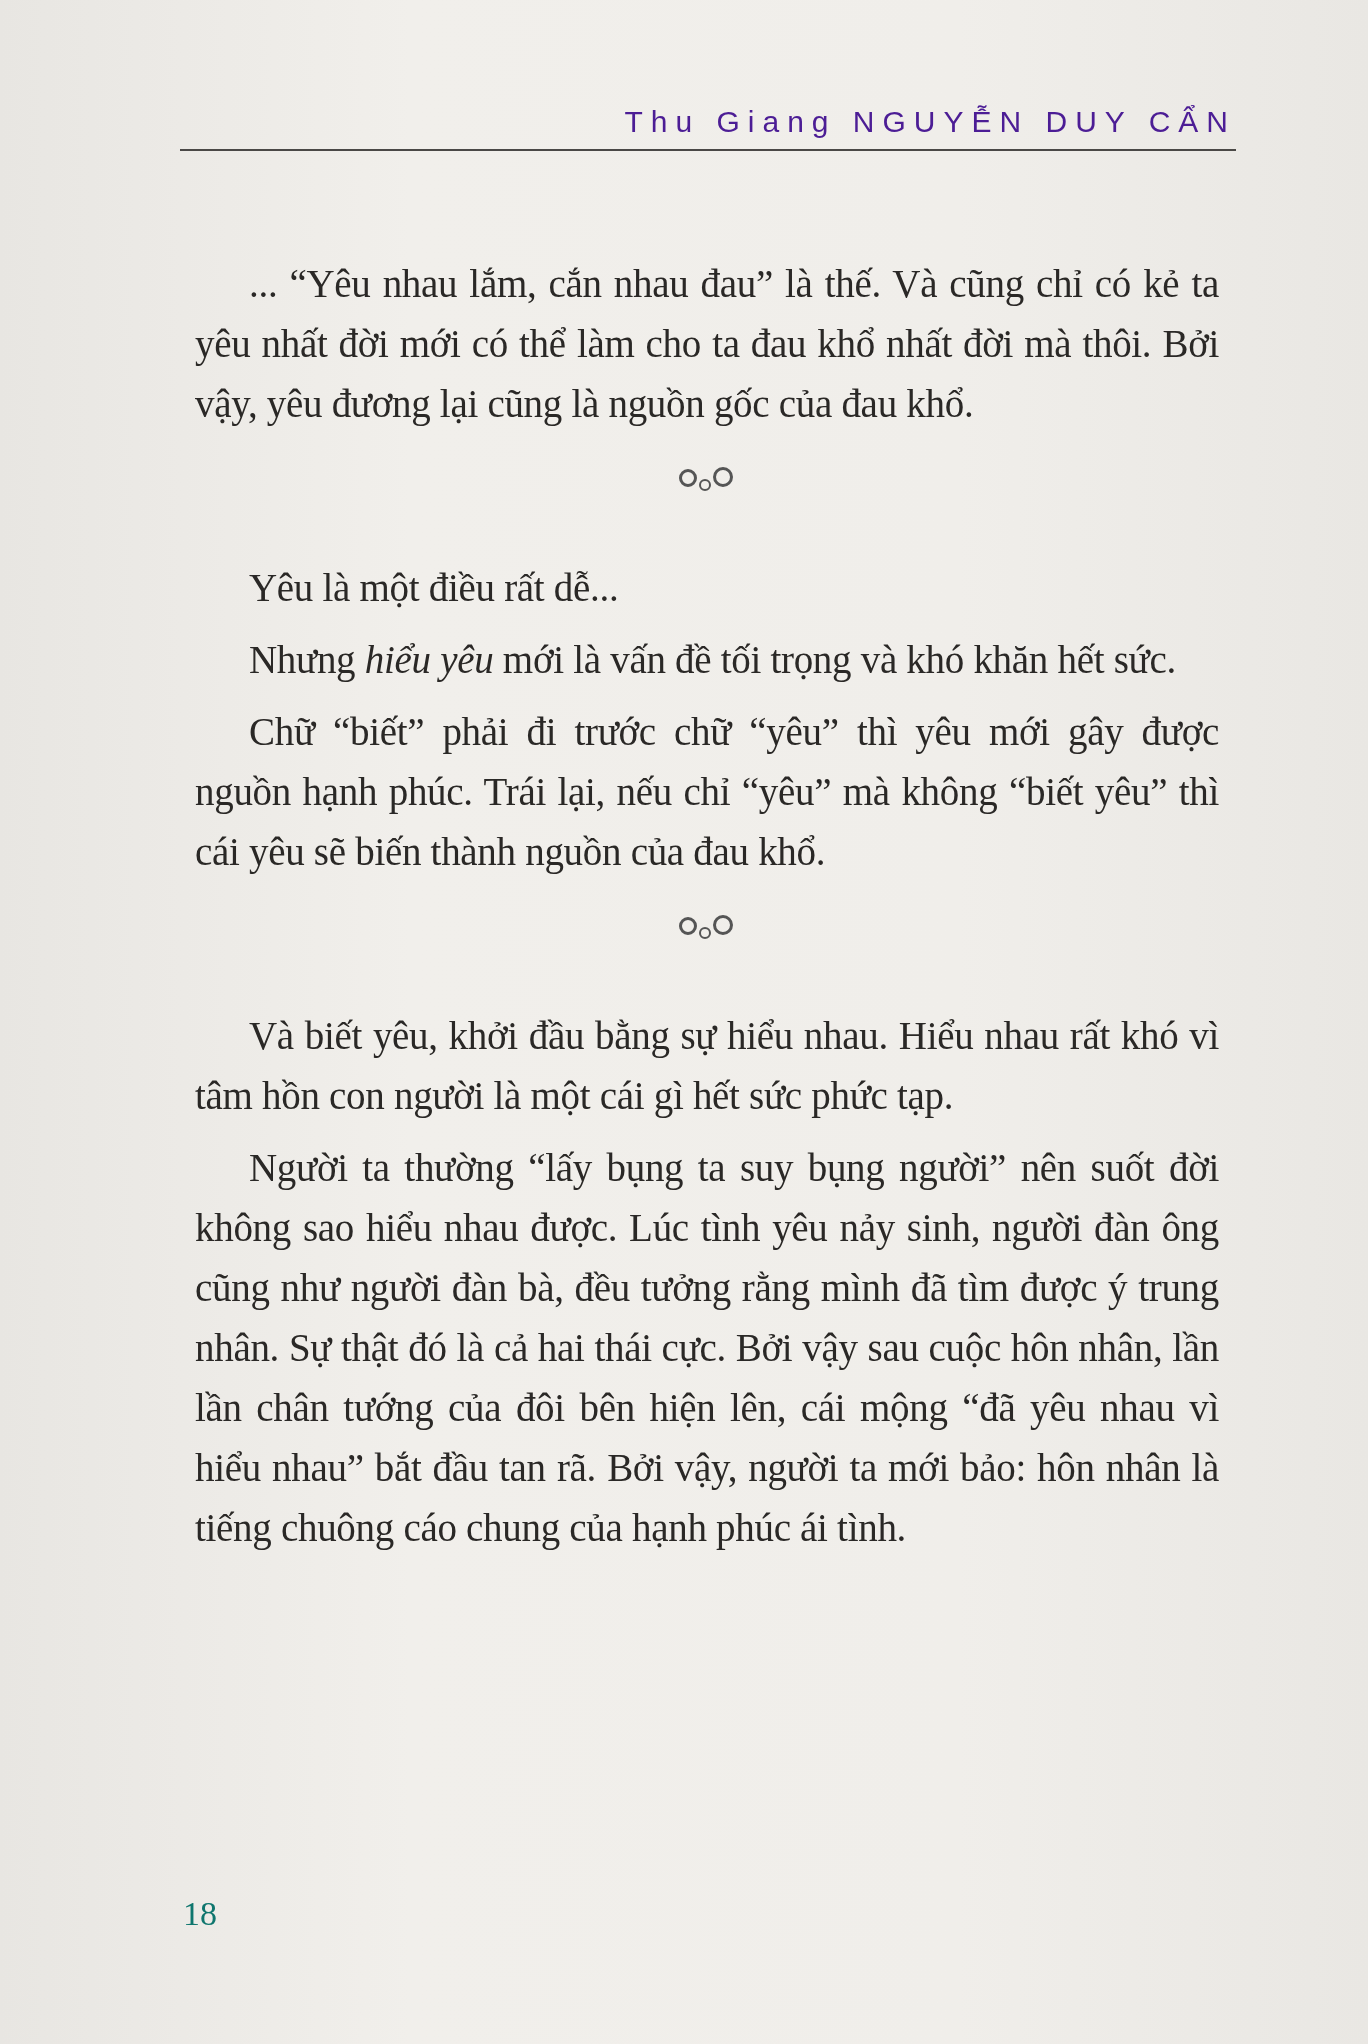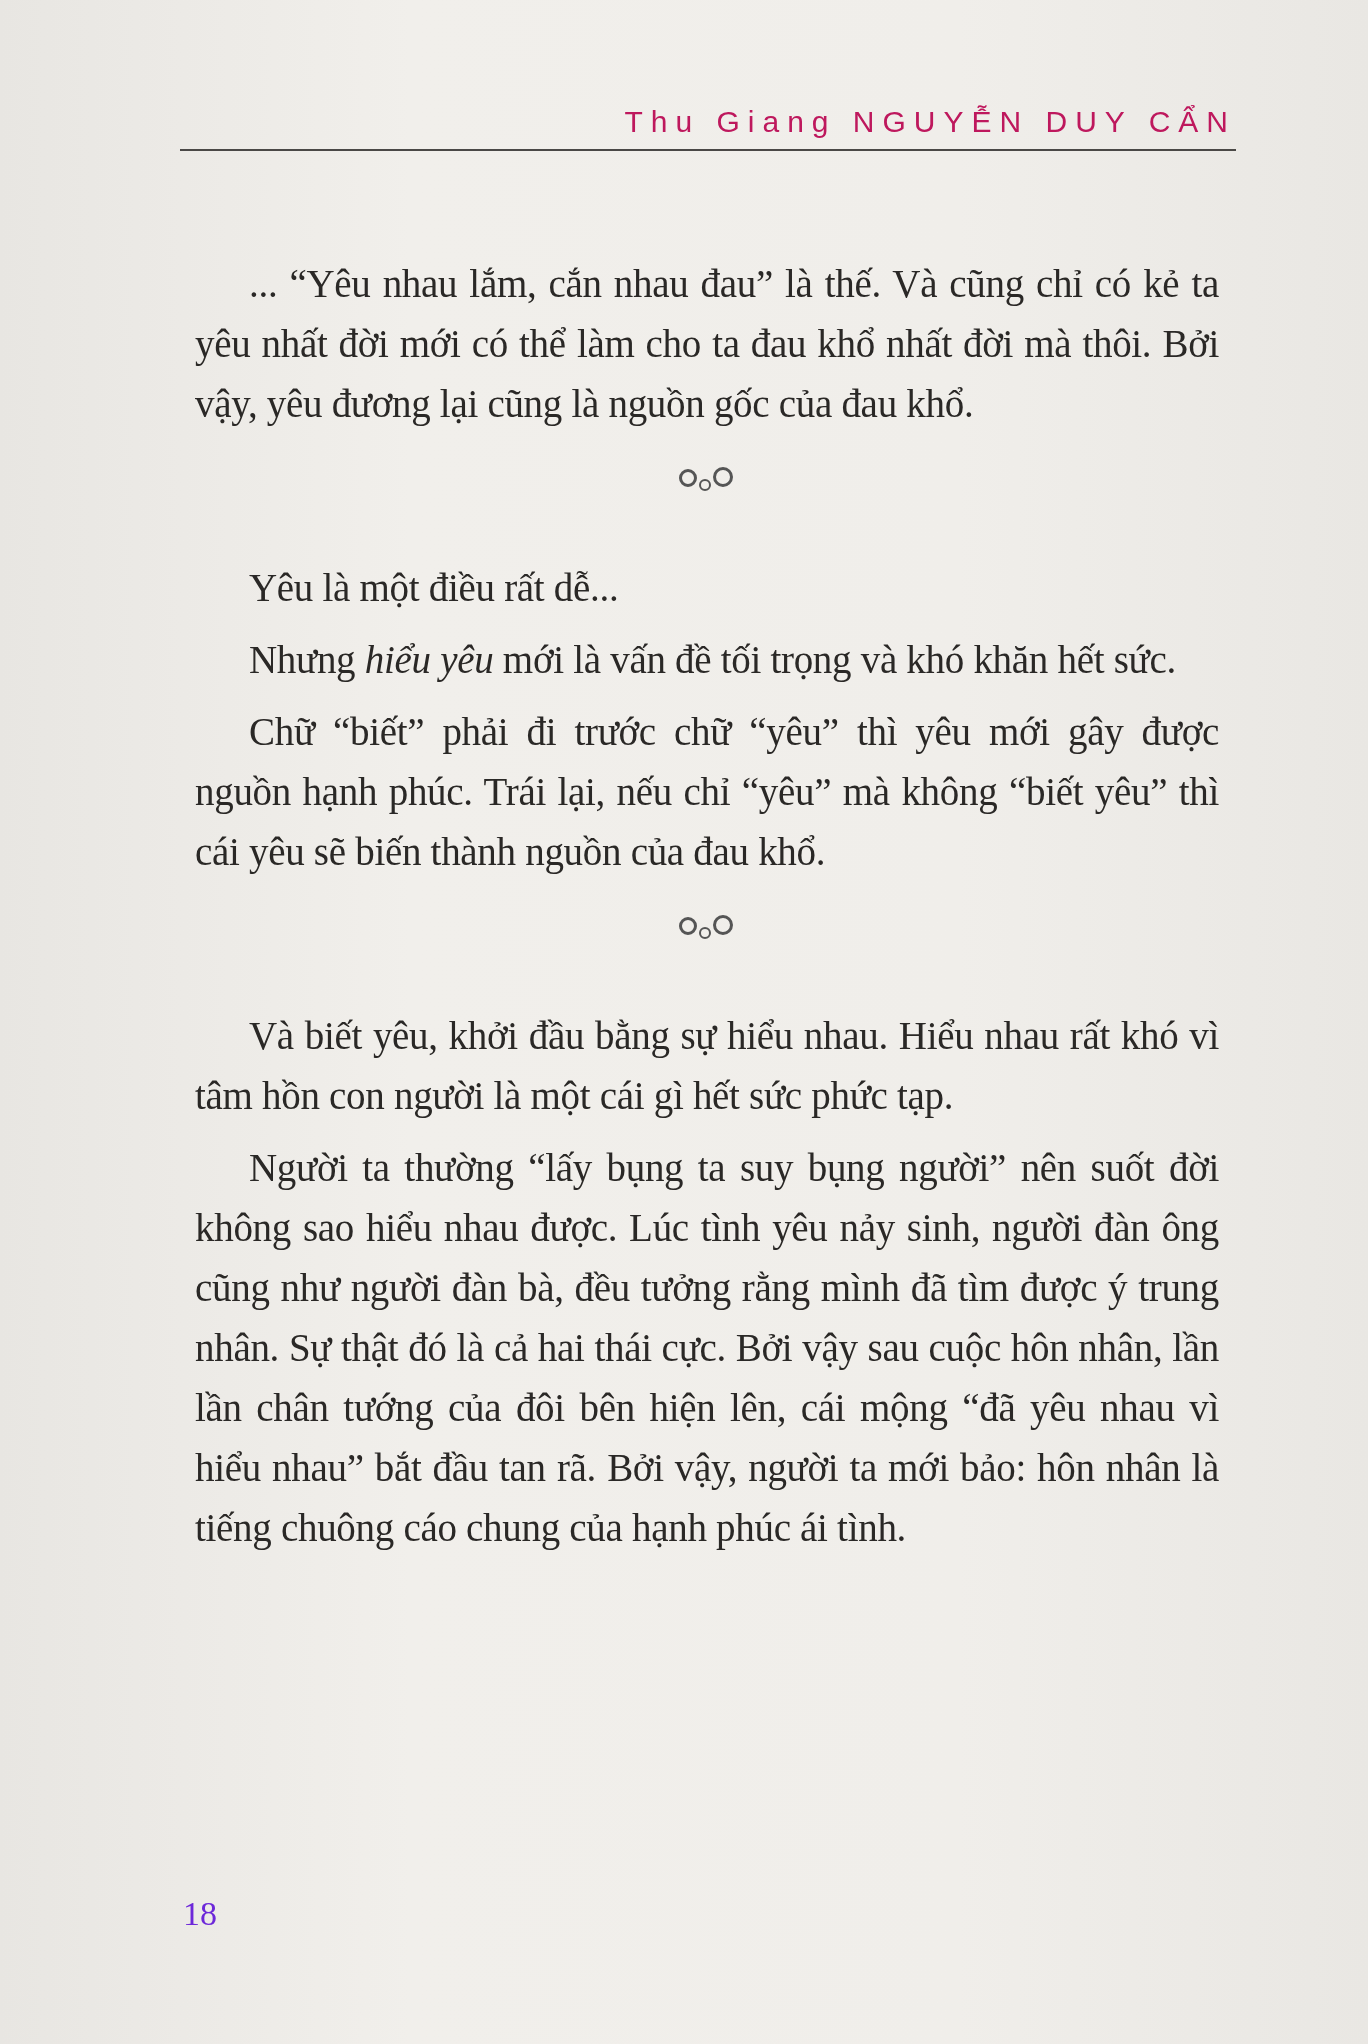--- a/index.html
+++ b/index.html
@@ -8,21 +8,21 @@
     background: #eeece8;
     background-image: linear-gradient(90deg, #e8e6e2 0%, #f1efeb 30%, #f0eeea 70%, #e9e7e3 100%);
     position: relative;
     font-family: "Liberation Serif", "DejaVu Serif", serif;
     color: #2a2826;
   }
   .header {
     position: absolute; left: 180px; right: 132px; top: 105px;
     text-align: right;
     font-family: "Liberation Sans", "DejaVu Sans", sans-serif;
-    font-size: 30px; letter-spacing: 8px; color: #be185d;
+    font-size: 30px; letter-spacing: 8px; color: #4c1d95;
   }
   .header .rule {
     position: absolute; left: 0; right: 0; top: 44px;
     height: 2px; background: #4a4846;
   }
   .header-text { display: inline-block; }
   .body {
     position: absolute; left: 183px; width: 1048px; top: 242px;
     font-size: 39px; line-height: 60px;
     text-align: justify; letter-spacing: -0.3px;
@@ -35,21 +35,21 @@
   .sep .glyph {
     display: inline-block; position: relative; width: 56px; height: 30px; top: 10px;
   }
   .sep .c { position: absolute; border: 3px solid #555; border-radius: 50%; box-sizing: border-box; }
   .sep .c1 { left: 0; top: 0; width: 18px; height: 18px; }
   .sep .c2 { left: 20px; top: 10px; width: 12px; height: 12px; border-width: 2px; }
   .sep .c3 { left: 34px; top: -2px; width: 20px; height: 20px; }
   .spacer { height: 40px; }
   .page-num {
     position: absolute; left: 183px; top: 1895px;
-    font-size: 34px; color: #6d28d9;
+    font-size: 34px; color: #0f766e;
   }
 </style>
 </head>
 <body>
 
 <div class="header">
   <span class="header-text">Thu Giang NGUYỄN DUY CẨN</span>
   <div class="rule"></div>
 </div>
 

